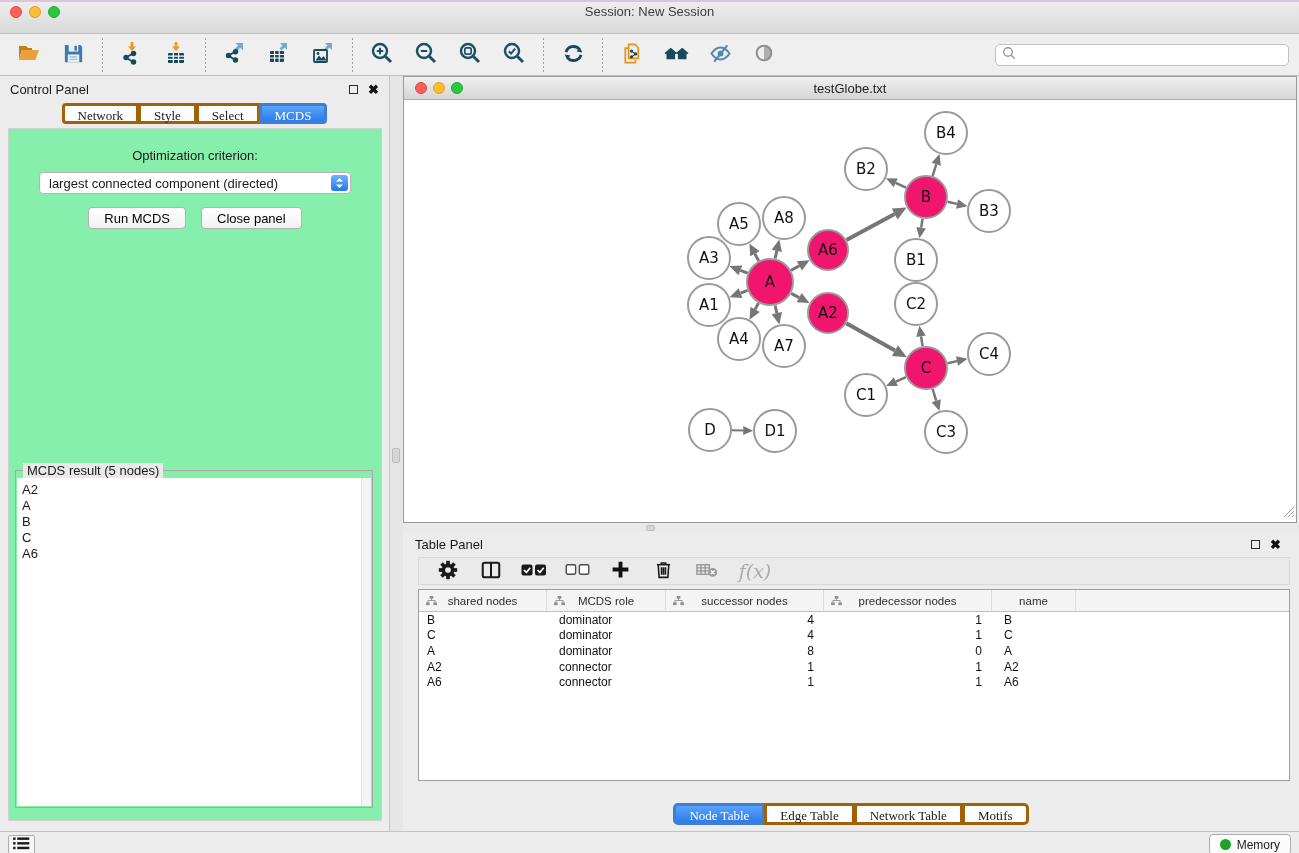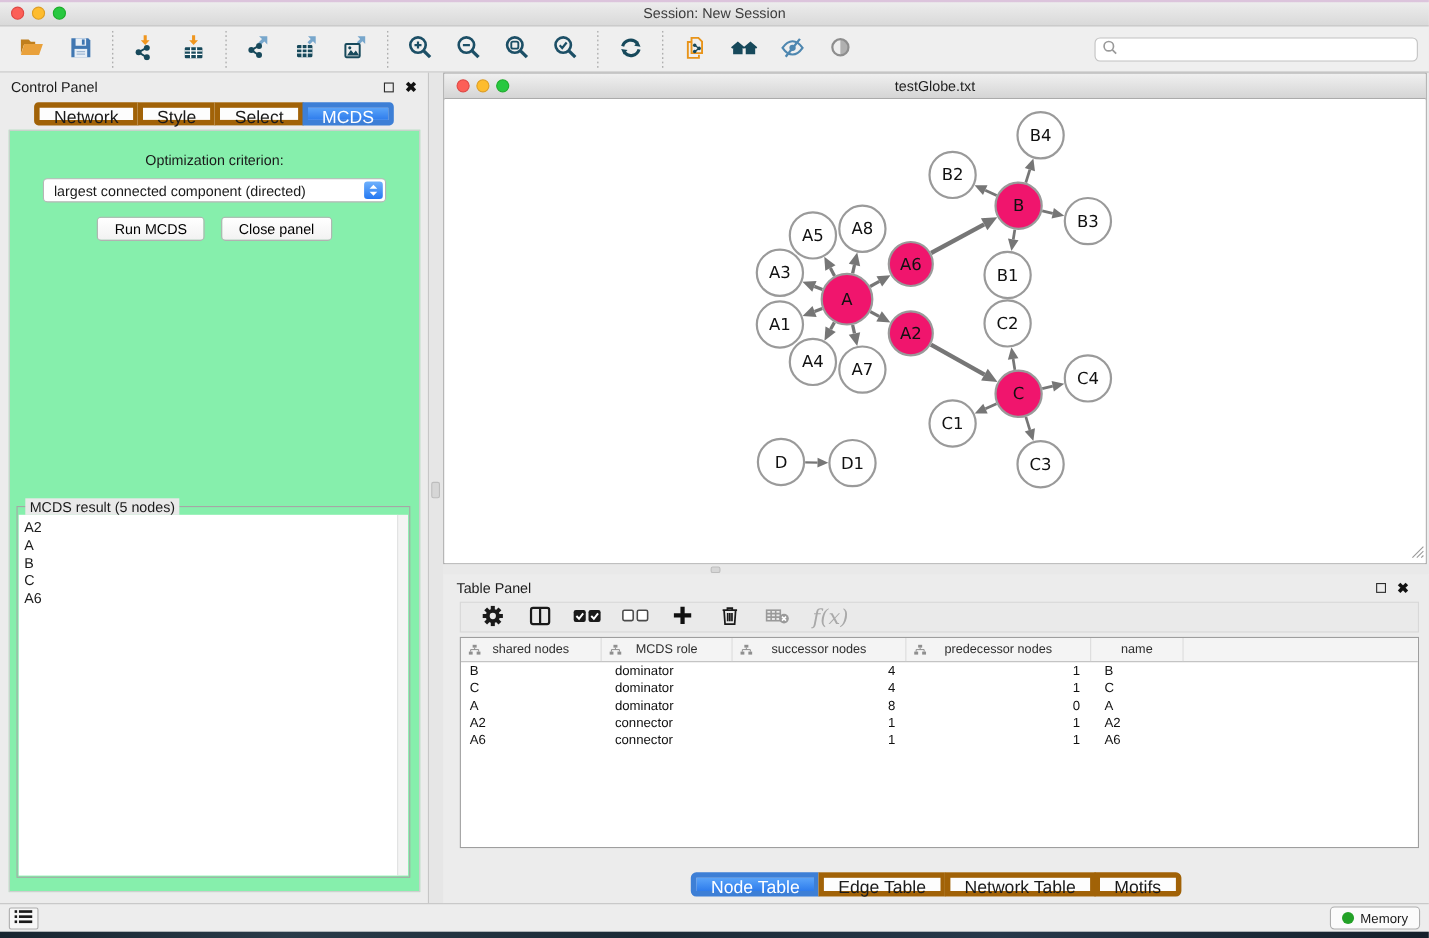--- a/index.html
+++ b/index.html
@@ -1,21 +1,21 @@
 <!DOCTYPE html>
 <html><head>
 <meta charset="utf-8">
 <style>
   * { margin:0; padding:0; box-sizing:border-box; }
   html,body { width:1299px; height:853px; }
   body { font-family:"Liberation Sans", sans-serif; font-size:13px; color:#1a1a1a; background:#ECECEC; overflow:hidden; }
   .app { position:relative; width:1299px; height:853px; background:#ECECEC; }
 
   
-  .titlebar { height:24px; background:linear-gradient(#EDEDED,#D9D9D9); border-top:2px solid #DCC4DC; border-bottom:1px solid #BFBFBF; position:relative; text-align:center; }
+  .titlebar { height:34px; background:linear-gradient(#EDEDED,#D9D9D9); border-top:2px solid #DCC4DC; border-bottom:1px solid #BFBFBF; position:relative; text-align:center; }
   .titlebar .title { line-height:19px; color:#3c3c3c; font-size:13px; }
   .lights { position:absolute; left:10px; top:4px; display:flex; gap:7px; }
   .light { width:12px; height:12px; border-radius:50%; }
   .light.red { background:#FC5F57; border:1px solid #DF4744; }
   .light.yellow { background:#FEBC2E; border:1px solid #DE9E23; }
   .light.green { background:#28C840; border:1px solid #1DAD2B; }
 
   
   .toolbar { height:42px; background:#EFEFEF; border-bottom:1px solid #BEBEBE; display:flex; align-items:center; padding:0 10px; }
   .tb-groups { display:flex; align-items:center; }
@@ -29,21 +29,21 @@
   .content { display:flex; height:755px; }
 
   
   .control-panel { width:390px; background:#ECECEC; border-right:1px solid #C6C6C6; position:relative; }
   .cp-header { height:27px; display:flex; align-items:center; padding:0 10px; }
   .panel-title { font-size:13px; color:#1a1a1a; }
   .win-icons { margin-left:auto; display:flex; align-items:center; gap:10px; }
   .float-icon { width:9px; height:9px; border:1.5px solid #2b2b2b; display:inline-block; }
   .close-x { font-size:13px; font-weight:bold; color:#111; line-height:10px; }
   .cp-tabs { display:flex; justify-content:center; position:relative; z-index:2; }
-  .seg-tab { height:21px; line-height:19px; padding:0 13px; background:#FDFDFD; border:5px solid #a16207; font-size:16px; margin-left:-1px; cursor:default; }
+  .seg-tab { height:21px; line-height:19px; padding:0 13px; background:#FDFDFD; border:3px solid #a16207; font-size:13px; margin-left:-1px; cursor:default;font-family:Liberation Serif, serif; }
   .seg-tab:first-child { border-radius:4px 0 0 4px; margin-left:0; }
   .seg-tab:last-child { border-radius:0 4px 4px 0; }
   .seg-tab.selected { background:linear-gradient(#5AA4F9,#2E7CEC); border-color:#3D7FD6; color:#fff; }
   .cp-body { position:absolute; left:8px; right:7px; top:52px; bottom:10px; background:#86efac; border:1px solid #CFCFCF; }
   .opt-label { text-align:center; margin-top:19px; font-size:13px; }
   .dropdown { position:relative; margin:9px auto 0; width:312px; height:22px; background:#fff; border:1px solid #B6B6B6; border-radius:4px; display:flex; align-items:center; padding-left:9px; font-size:13px; }
   .dd-stepper { position:absolute; right:2px; top:2px; width:17px; height:16px; border-radius:3px; background:linear-gradient(#6FB1FC,#2478F2); display:flex; align-items:center; justify-content:center; }
   .btn-row { display:flex; justify-content:center; gap:15px; margin-top:13px; }
   .push-btn { height:22px; padding:0 15px; background:linear-gradient(#FFFFFF,#F2F2F2); border:1px solid #B2B2B2; border-radius:4px; font-size:13px; font-family:"Liberation Sans",sans-serif; cursor:default; }
   .result-box { position:absolute; left:6px; right:8px; top:341px; bottom:12px; border:1px solid #A6A6A6; }

